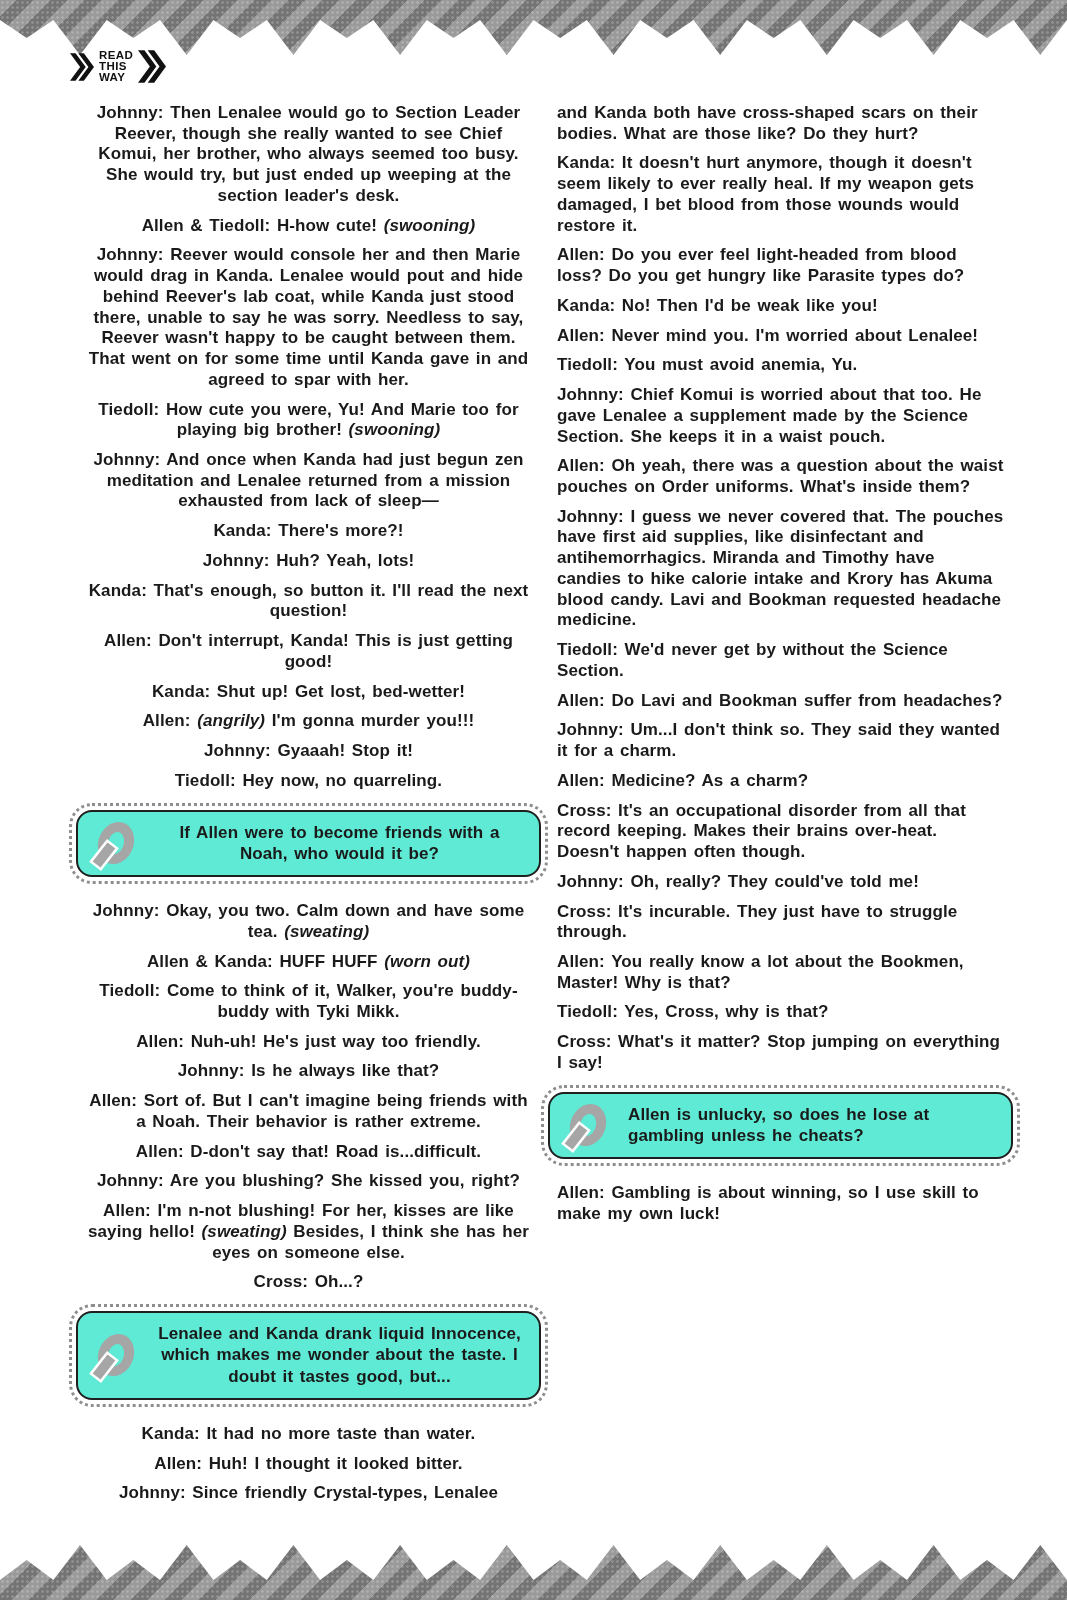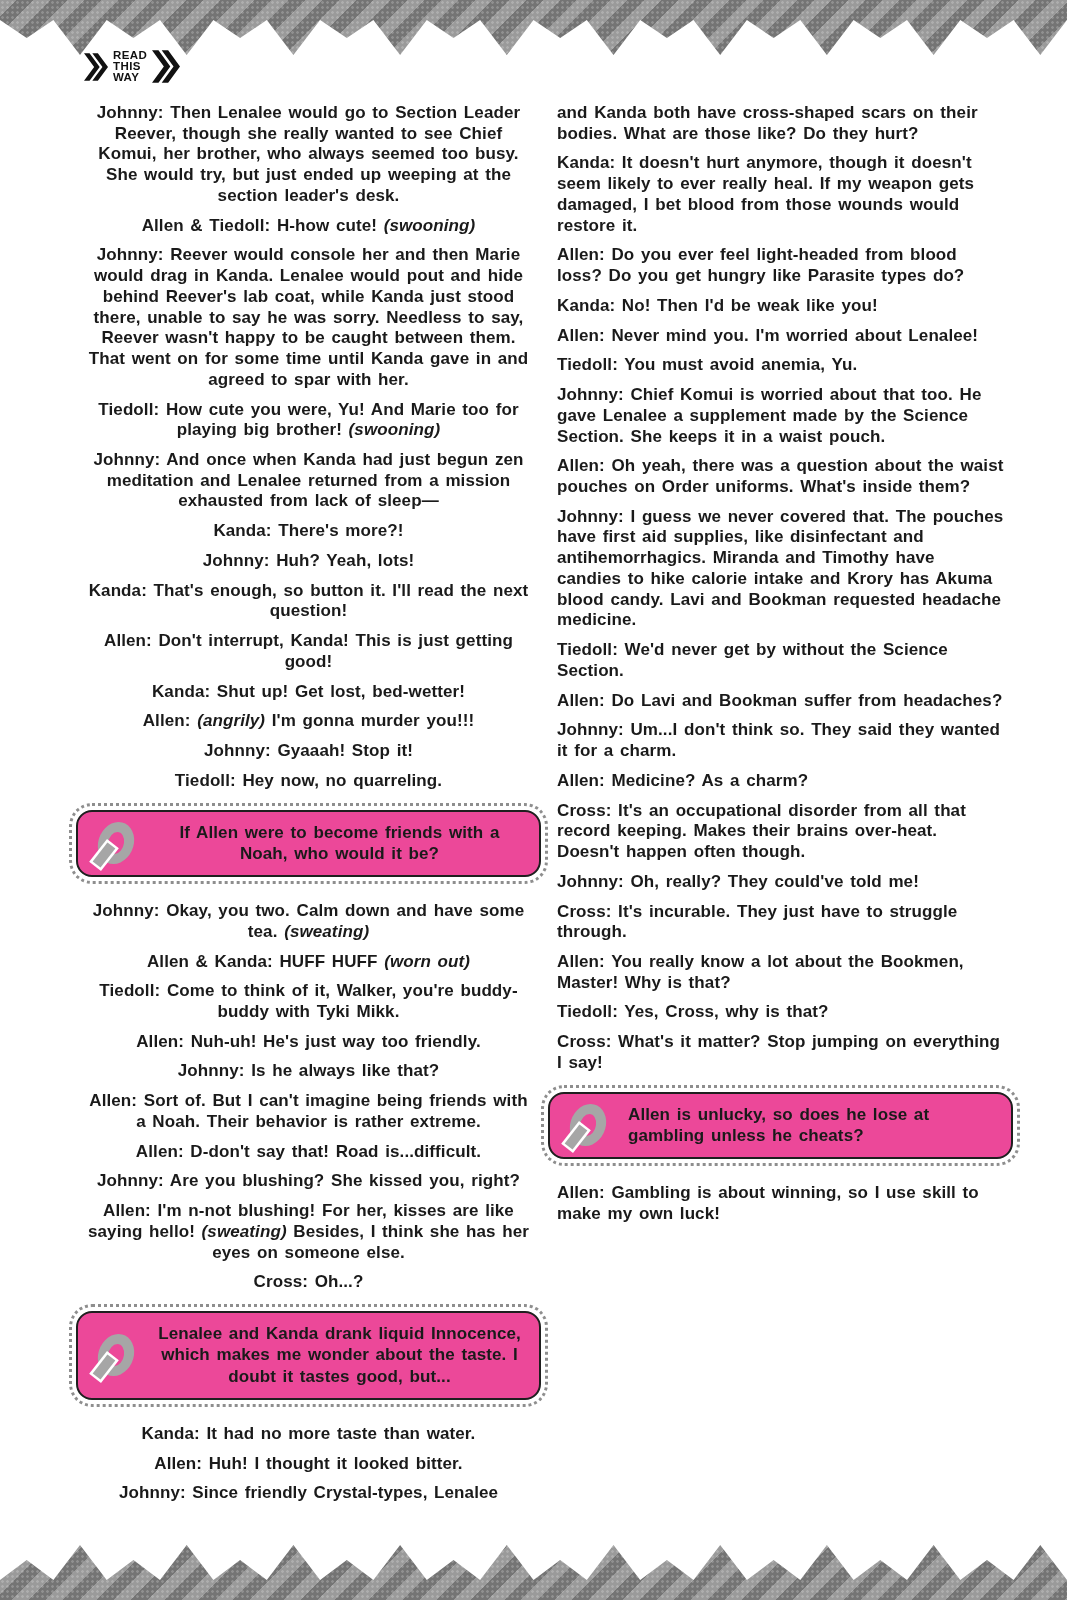--- a/index.html
+++ b/index.html
@@ -16,21 +16,21 @@
     background-image:
       radial-gradient(rgba(255,255,255,0.20) 1px, transparent 1.6px),
       repeating-linear-gradient(135deg, var(--band-light,#9a9a9a) 0 12px, var(--band-dark,#747474) 12px 24px);
     background-size:5px 5px, auto;
   }
   .band.top{top:0;}
   .band.bottom{bottom:0;}
 
   
   .rtw{
-    position:absolute;left:84px;top:50px;
+    position:absolute;left:70px;top:50px;
     display:flex;align-items:center;gap:5px;color:#111;
   }
   .rtw svg{display:block;}
   .rtw-text{
     font-weight:900;font-size:11.5px;line-height:0.95;
     letter-spacing:0.4px;text-align:left;
   }
 
   
   .col{position:absolute;top:103px;width:447px;color:var(--ink,#1a1a1a);}
@@ -45,21 +45,21 @@
 
   
   .qbox{
     display:flex;align-items:center;gap:22px;
     border:2.5px solid var(--box-border,#1f1f1f);
     border-radius:16px;
     outline:3px dotted #8e8e8e;
     outline-offset:4px;
     padding:10px 16px 11px 14px;
     margin:18px -9px 24px -9px;
-    background:#ec4899;
+    background:#5eead4;
   }
   .qtext{
     font-weight:700;font-size:17px;line-height:1.25;
     letter-spacing:0.1px;word-spacing:1.8px;color:var(--ink,#1a1a1a);
   }
   
   .qicon{position:relative;flex:0 0 auto;width:36px;height:42px;margin-left:6px;}
   .qicon::before{
     content:"";position:absolute;inset:0;
     border:10px solid var(--q-gray,#a6a6a6);

